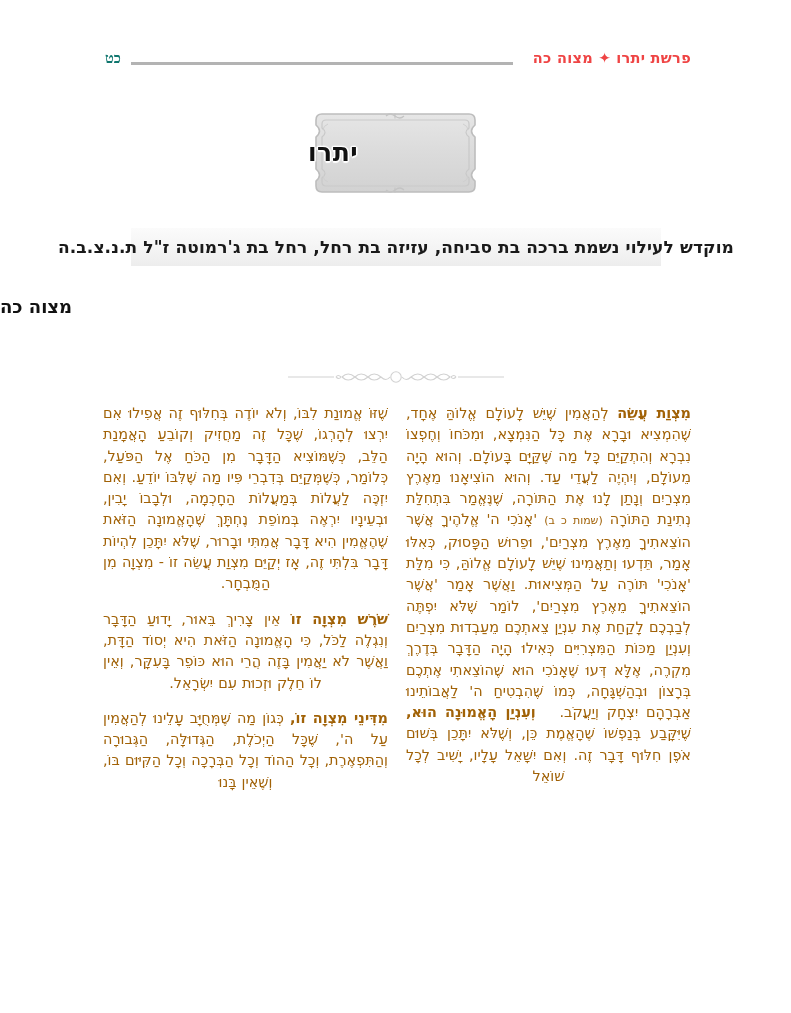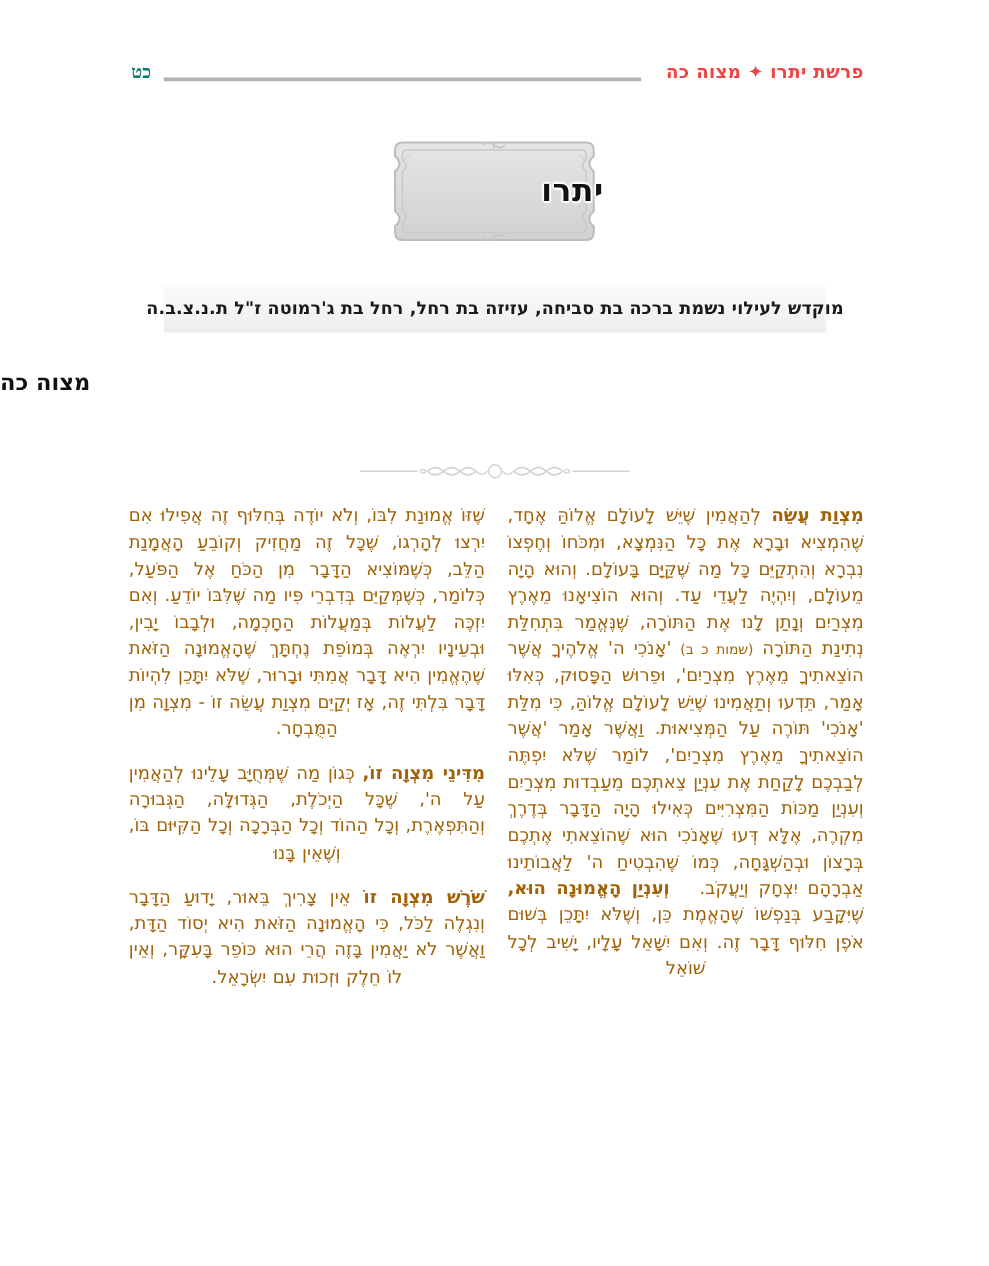--- a/index.html
+++ b/index.html
@@ -70,21 +70,21 @@
     display: flex;
     align-items: center;
     justify-content: center;
   }
   .plaque {
     position: relative;
     width: 175px;
     height: 84px;
     display: flex;
     align-items: center;
-    justify-content: flex-end;
+    justify-content: flex-start;
   }
   .plaque svg {
     position: absolute;
     inset: 0;
     width: 100%;
     height: 100%;
   }
   .plaque-label {
     position: relative;
     z-index: 3;
@@ -108,21 +108,21 @@
     left: 131px;
     width: 530px;
     height: 38px;
     background: linear-gradient(180deg,#fbfbfb 0%,#f4f4f4 55%,#ededed 100%);
     display: flex;
     align-items: center;
     justify-content: center;
     direction: rtl;
   }
   .dedication-text {
-    font-size: 14px;
+    font-size: 17px;
     font-weight: bold;
     color: #1a1a1a;
     letter-spacing: 0.1px;
     white-space: nowrap;
   }
 
   
   .mitzvah-num {
     position: absolute;
     top: 296px;
@@ -246,19 +246,19 @@
   </div>
 
   <div class="columns">
 
     <div class="col">
       <p class="para"><b>מִצְוַת עֲשֵׂה</b><span> לְהַאֲמִין שֶׁיֵּשׁ לָעוֹלָם אֱלוֹהַּ אֶחָד, שֶׁהִמְצִיא וּבָרָא אֶת כָּל הַנִּמְצָא, וּמִכֹּחוֹ וְחֶפְצוֹ נִבְרָא וְהִתְקַיֵּם כָּל מַה שֶּׁקַּיָּם בָּעוֹלָם. וְהוּא הָיָה מֵעוֹלָם, וְיִהְיֶה לַעֲדֵי עַד. וְהוּא הוֹצִיאָנוּ מֵאֶרֶץ מִצְרַיִם וְנָתַן לָנוּ אֶת הַתּוֹרָה, שֶׁנֶּאֱמַר בִּתְחִלַּת נְתִינַת הַתּוֹרָה </span><span class="src">(שמות כ ב)</span><span> 'אָנֹכִי ה' אֱלֹהֶיךָ אֲשֶׁר הוֹצֵאתִיךָ מֵאֶרֶץ מִצְרַיִם', וּפֵרוּשׁ הַפָּסוּק, כְּאִלּוּ אָמַר, תֵּדְעוּ וְתַאֲמִינוּ שֶׁיֵּשׁ לָעוֹלָם אֱלוֹהַּ, כִּי מִלַּת 'אָנֹכִי' תּוֹרֶה עַל הַמְּצִיאוּת. וַאֲשֶׁר אָמַר 'אֲשֶׁר הוֹצֵאתִיךָ מֵאֶרֶץ מִצְרַיִם', לוֹמַר שֶׁלֹּא יִפְתֶּה לְבַבְכֶם לָקַחַת אֶת עִנְיַן צֵאתְכֶם מֵעַבְדוּת מִצְרַיִם וְעִנְיַן מַכּוֹת הַמִּצְרִיִּים כְּאִילוּ הָיָה הַדָּבָר בְּדֶרֶךְ מִקְרֶה, אֶלָּא דְּעוּ שֶׁאָנֹכִי הוּא שֶׁהוֹצֵאתִי אֶתְכֶם בְּרָצוֹן וּבְהַשְׁגָּחָה, כְּמוֹ שֶׁהִבְטִיחַ ה' לַאֲבוֹתֵינוּ אַבְרָהָם יִצְחָק וְיַעֲקֹב. </span><span class="gap"></span><b>וְעִנְיַן הָאֱמוּנָה הוּא,</b><span> שֶׁיִּקָּבַע בְּנַפְשׁוֹ שֶׁהָאֱמֶת כֵּן, וְשֶׁלֹּא יִתָּכֵן בְּשׁוּם אֹפֶן חִלּוּף דָּבָר זֶה. וְאִם יִשָּׁאֵל עָלָיו, יָשִׁיב לְכָל שׁוֹאֵל</span></p>
     </div>
 
     <div class="col">
       <p class="para">שֶׁזּוֹ אֱמוּנַת לִבּוֹ, וְלֹא יוֹדֶה בְּחִלּוּף זֶה אֲפִילוּ אִם יִרְצוּ לְהָרְגוֹ, שֶׁכָּל זֶה מַחֲזִיק וְקוֹבֵעַ הָאֲמָנַת הַלֵּב, כְּשֶׁמּוֹצִיא הַדָּבָר מִן הַכֹּחַ אֶל הַפֹּעַל, כְּלוֹמַר, כְּשֶׁמְּקַיֵּם בְּדִבְרֵי פִּיו מַה שֶּׁלִּבּוֹ יוֹדֵעַ. וְאִם יִזְכֶּה לַעֲלוֹת בְּמַעֲלוֹת הַחָכְמָה, וּלְבָבוֹ יָבִין, וּבְעֵינָיו יִרְאֶה בְּמוֹפֵת נֶחְתָּךְ שֶׁהָאֱמוּנָה הַזֹּאת שֶׁהֶאֱמִין הִיא דָּבָר אֲמִתִּי וּבָרוּר, שֶׁלֹּא יִתָּכֵן לִהְיוֹת דָּבָר בִּלְתִּי זֶה, אָז יְקַיֵּם מִצְוַת עֲשֵׂה זוֹ - מִצְוָה מִן הַמֻּבְחָר.</p>
+      <p class="para"><b>שֹׁרֶשׁ מִצְוָה זוֹ</b><span> אֵין צָרִיךְ בֵּאוּר, יָדוּעַ הַדָּבָר וְנִגְלֶה לַכֹּל, כִּי הָאֱמוּנָה הַזֹּאת הִיא יְסוֹד הַדָּת, וַאֲשֶׁר לֹא יַאֲמִין בָּזֶה הֲרֵי הוּא כּוֹפֵר בָּעִקָּר, וְאֵין לוֹ חֵלֶק וּזְכוּת עִם יִשְׂרָאֵל.</span></p>
       <p class="para"><b>מִדִּינֵי מִצְוָה זוֹ,</b><span> כְּגוֹן מַה שֶּׁמְּחֻיָּב עָלֵינוּ לְהַאֲמִין עַל ה', שֶׁכָּל הַיְכֹלֶת, הַגְּדוּלָּה, הַגְּבוּרָה וְהַתִּפְאֶרֶת, וְכָל הַהוֹד וְכָל הַבְּרָכָה וְכָל הַקִּיּוּם בּוֹ, וְשֶׁאֵין בָּנוּ</span></p>
-      <p class="para"><b>שֹׁרֶשׁ מִצְוָה זוֹ</b><span> אֵין צָרִיךְ בֵּאוּר, יָדוּעַ הַדָּבָר וְנִגְלֶה לַכֹּל, כִּי הָאֱמוּנָה הַזֹּאת הִיא יְסוֹד הַדָּת, וַאֲשֶׁר לֹא יַאֲמִין בָּזֶה הֲרֵי הוּא כּוֹפֵר בָּעִקָּר, וְאֵין לוֹ חֵלֶק וּזְכוּת עִם יִשְׂרָאֵל.</span></p>
     </div>
 
   </div>
 
 </div>
 
 </body></html>

